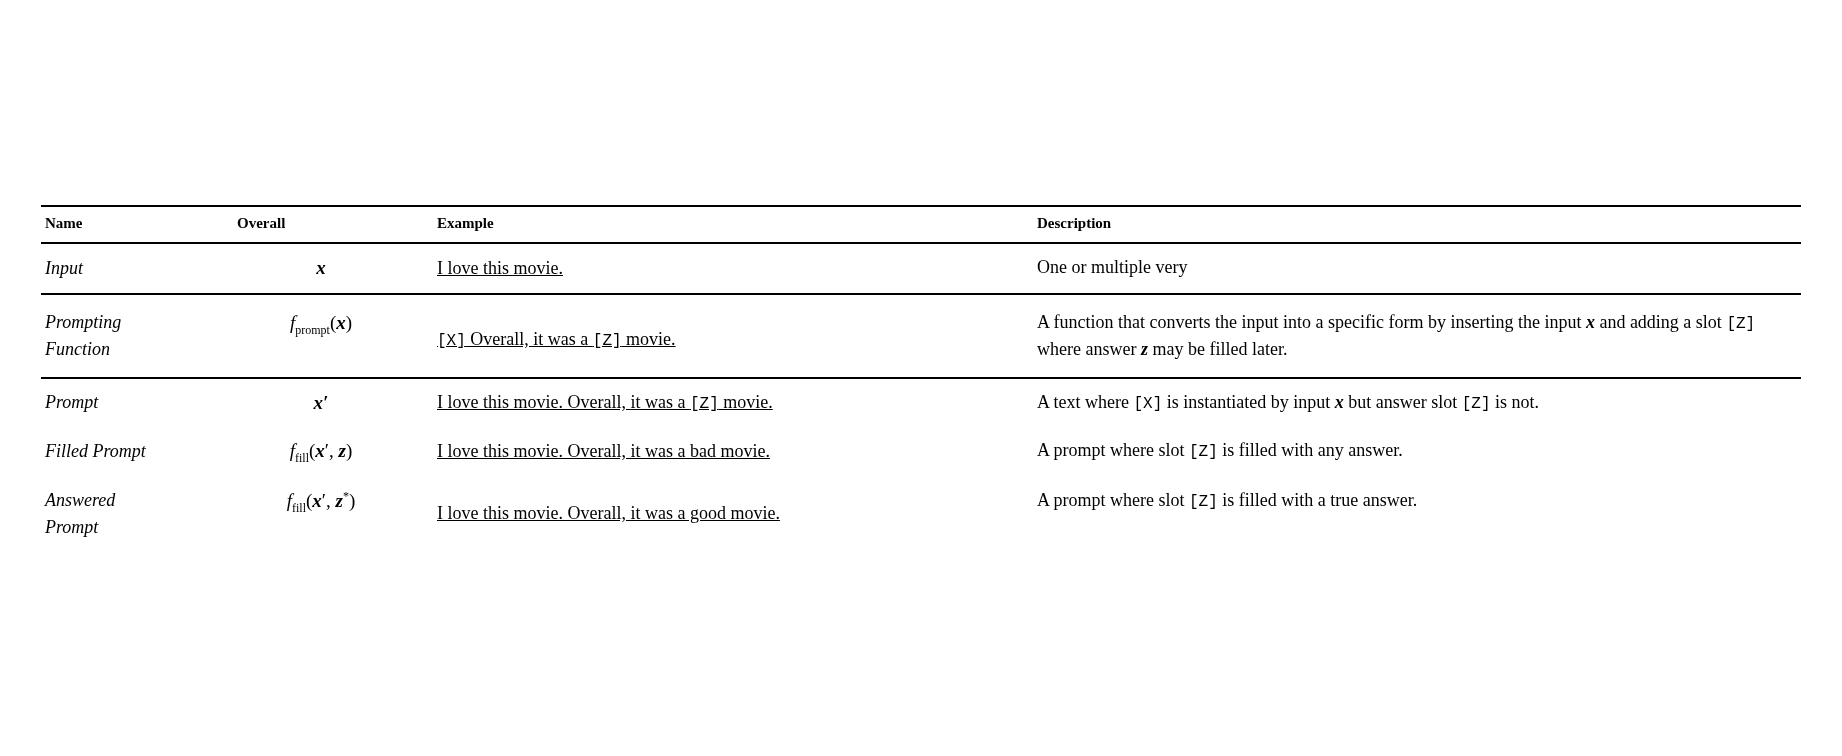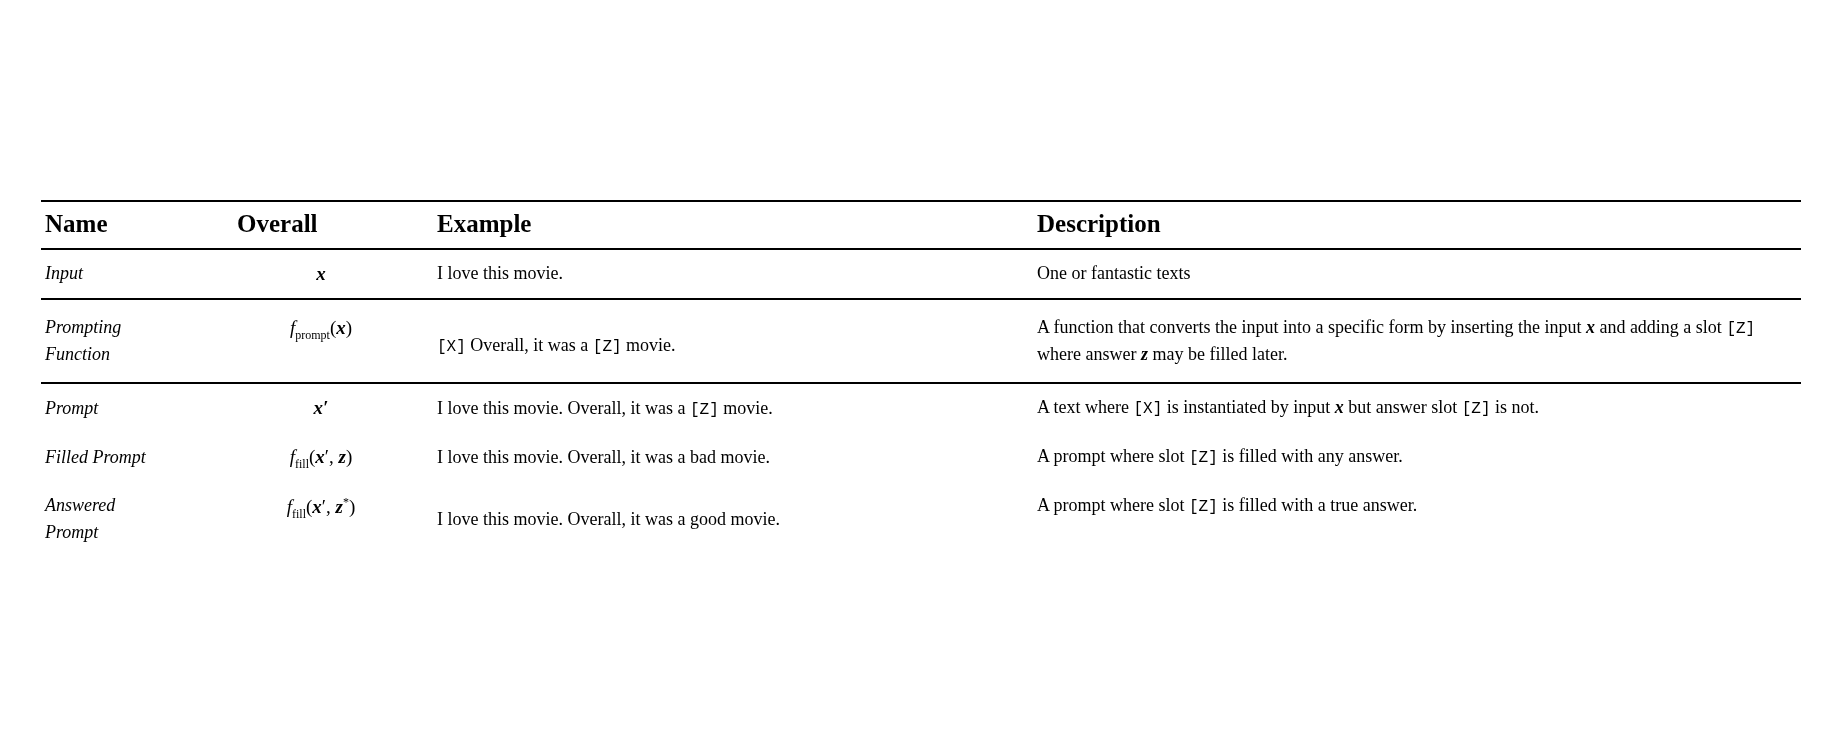--- a/index.html
+++ b/index.html
@@ -25,21 +25,21 @@
       max-width: 100%;
     }
 
     table {
       width: 100%;
       border-collapse: collapse;
     }
 
     thead th {
       font-weight: bold;
-      font-size: 25px;
+      font-size: 15px;
       padding: 8px 16px 10px 16px;
       text-align: left;
       border-top: 2.5px solid #000;
       border-bottom: 2px solid #000;
     }
 
     thead th:first-child {
       padding-left: 4px;
     }
 
@@ -80,20 +80,21 @@
       vertical-align: middle;
     }
 
     .notation-cell-top {
       text-align: center;
       vertical-align: top;
     }
 
     .example-cell {
       vertical-align: middle;
+      text-decoration: underline;
     }
 
     .description-cell {
       vertical-align: top;
     }
 
     
     .math-bold {
       font-weight: bold;
       font-style: italic;
@@ -147,21 +148,21 @@
     <tbody>
 
       <tr>
         <td class="name-cell">
           <em>Input</em>
         </td>
         <td class="notation-cell">
           <span class="notation-math math-bold"><strong><em>x</em></strong></span>
         </td>
         <td class="example-cell">I love this movie.</td>
-        <td class="description-cell">One or fantastic texts</td>
+        <td class="description-cell">One or multiple very</td>
       </tr>
 
 
       <tr class="row-group-separator-thick">
         <td class="name-cell-top" style="padding-top:14px; padding-bottom:14px;">
           <em>Prompting<br>Function</em>
         </td>
         <td class="notation-cell-top" style="padding-top:14px; padding-bottom:14px;">
           <span class="notation-math">
             <em>f</em><sub>prompt</sub>(<strong><em>x</em></strong>)

